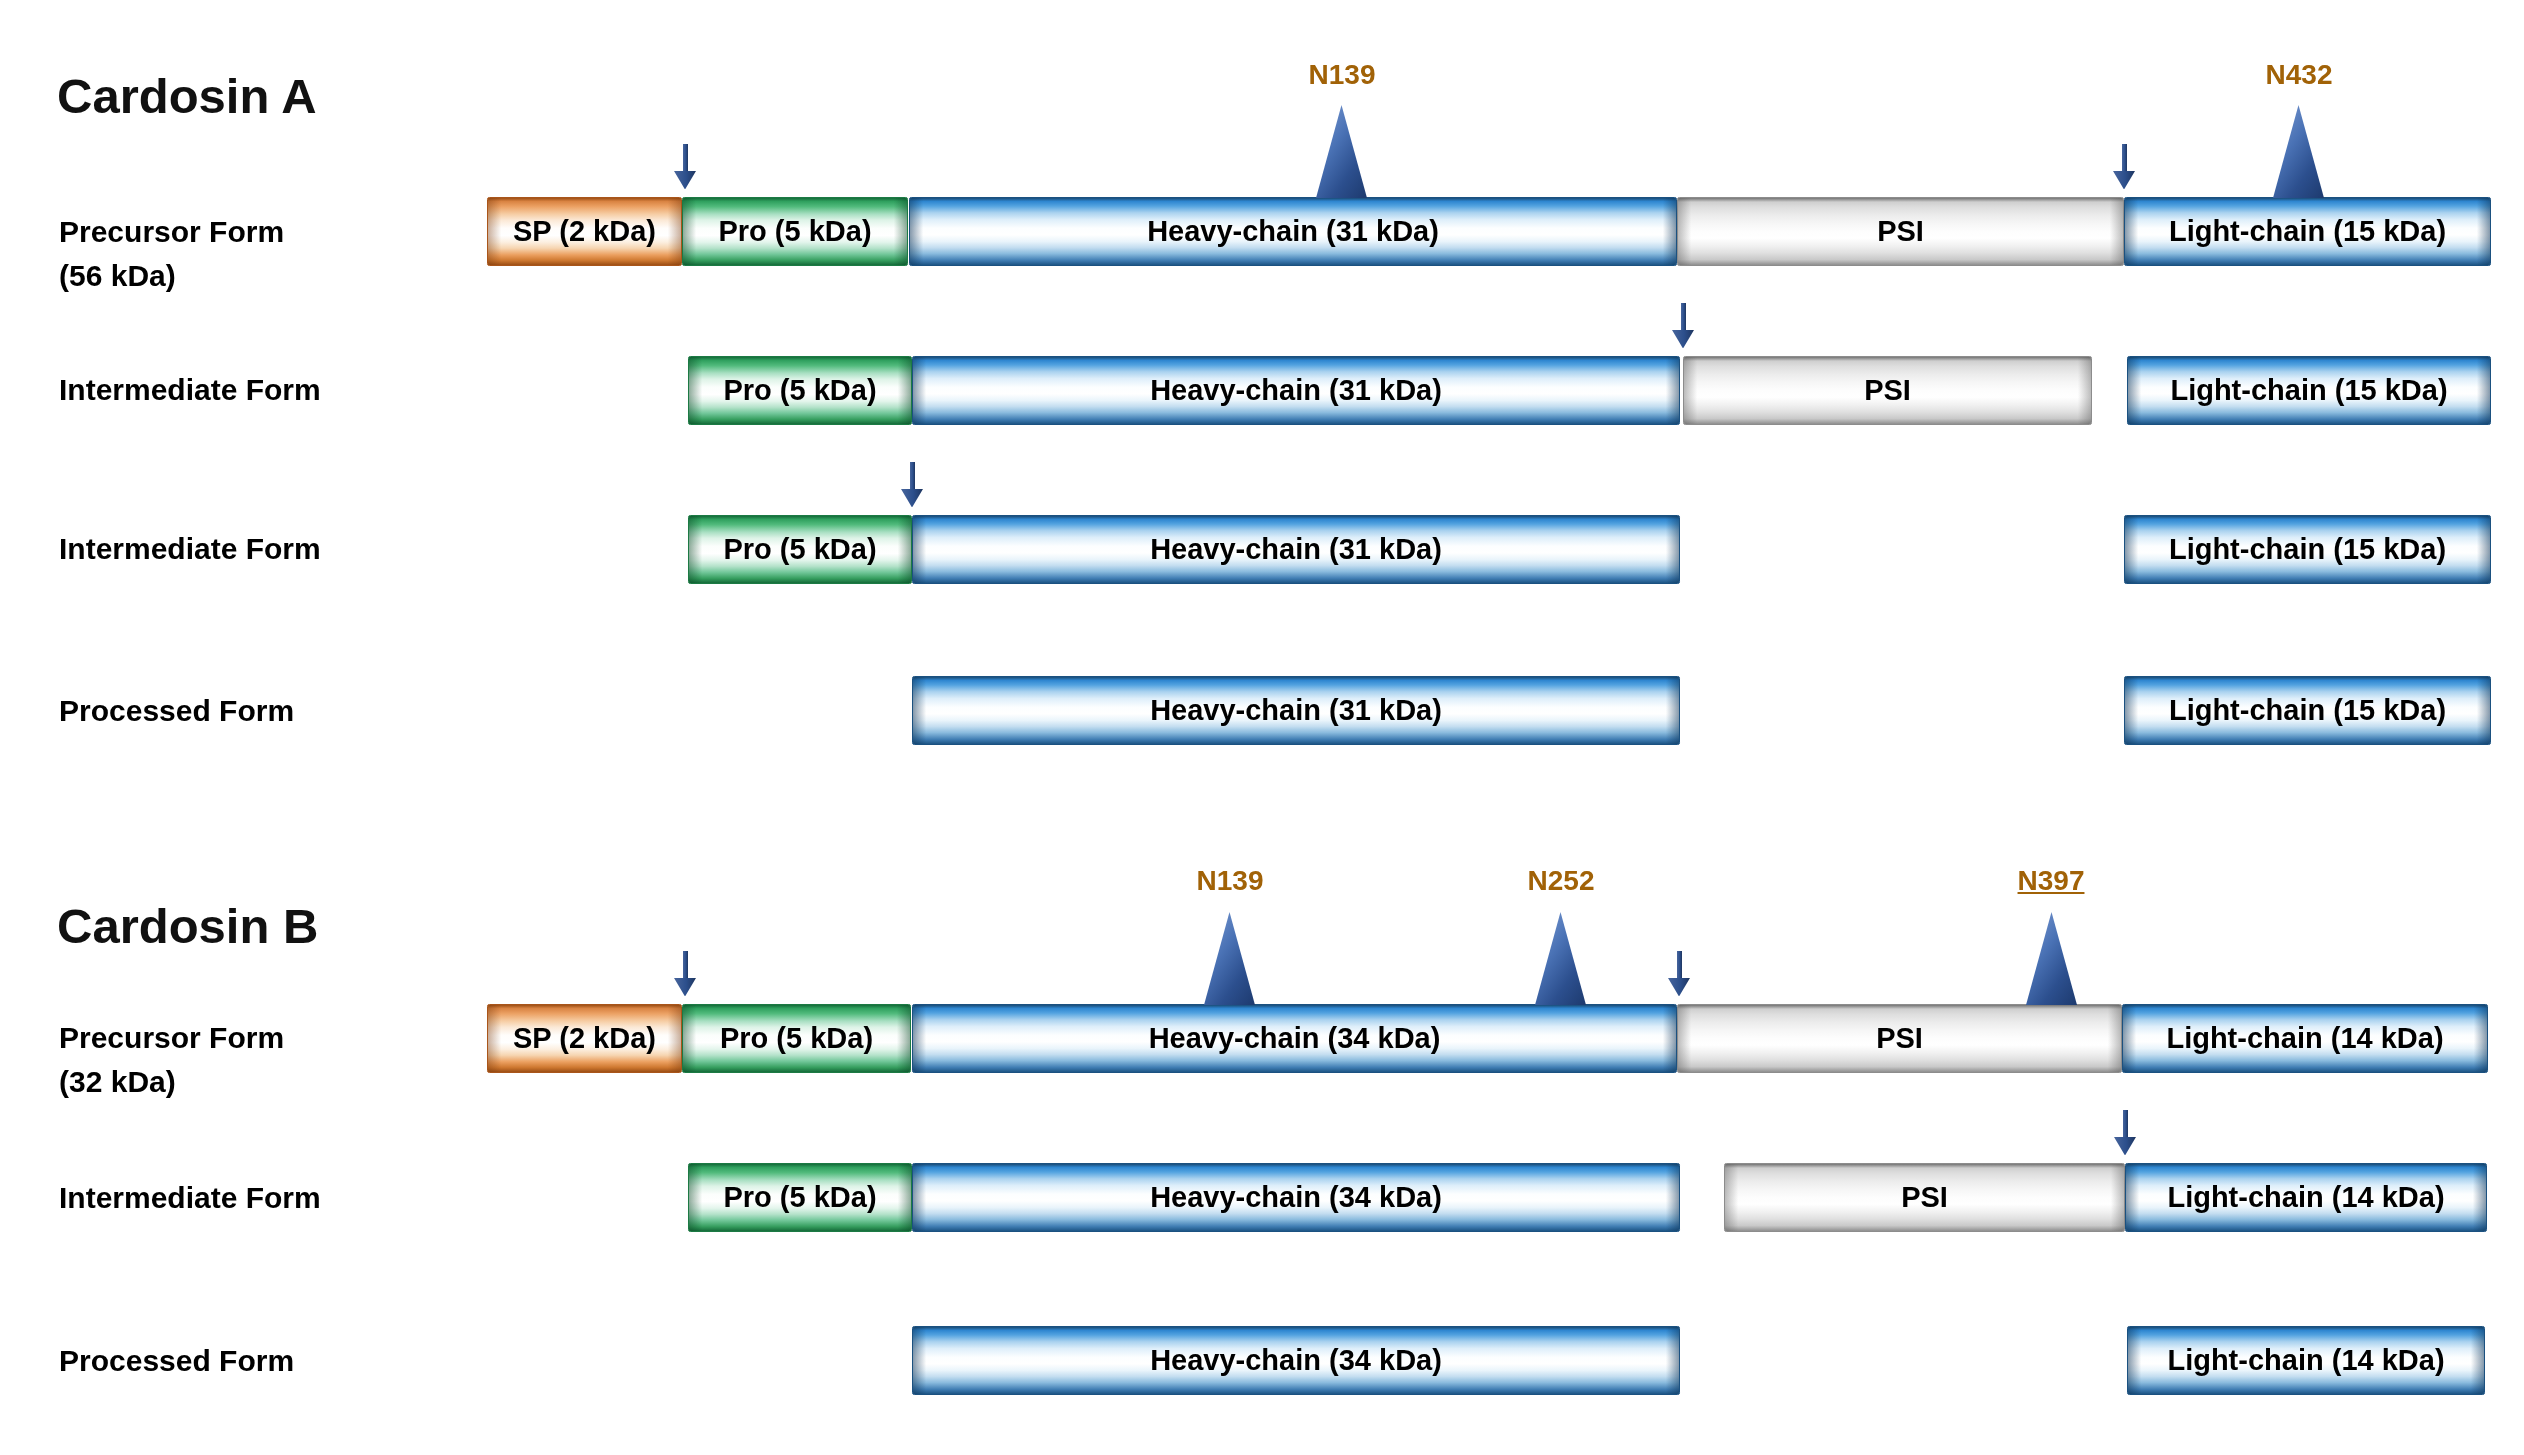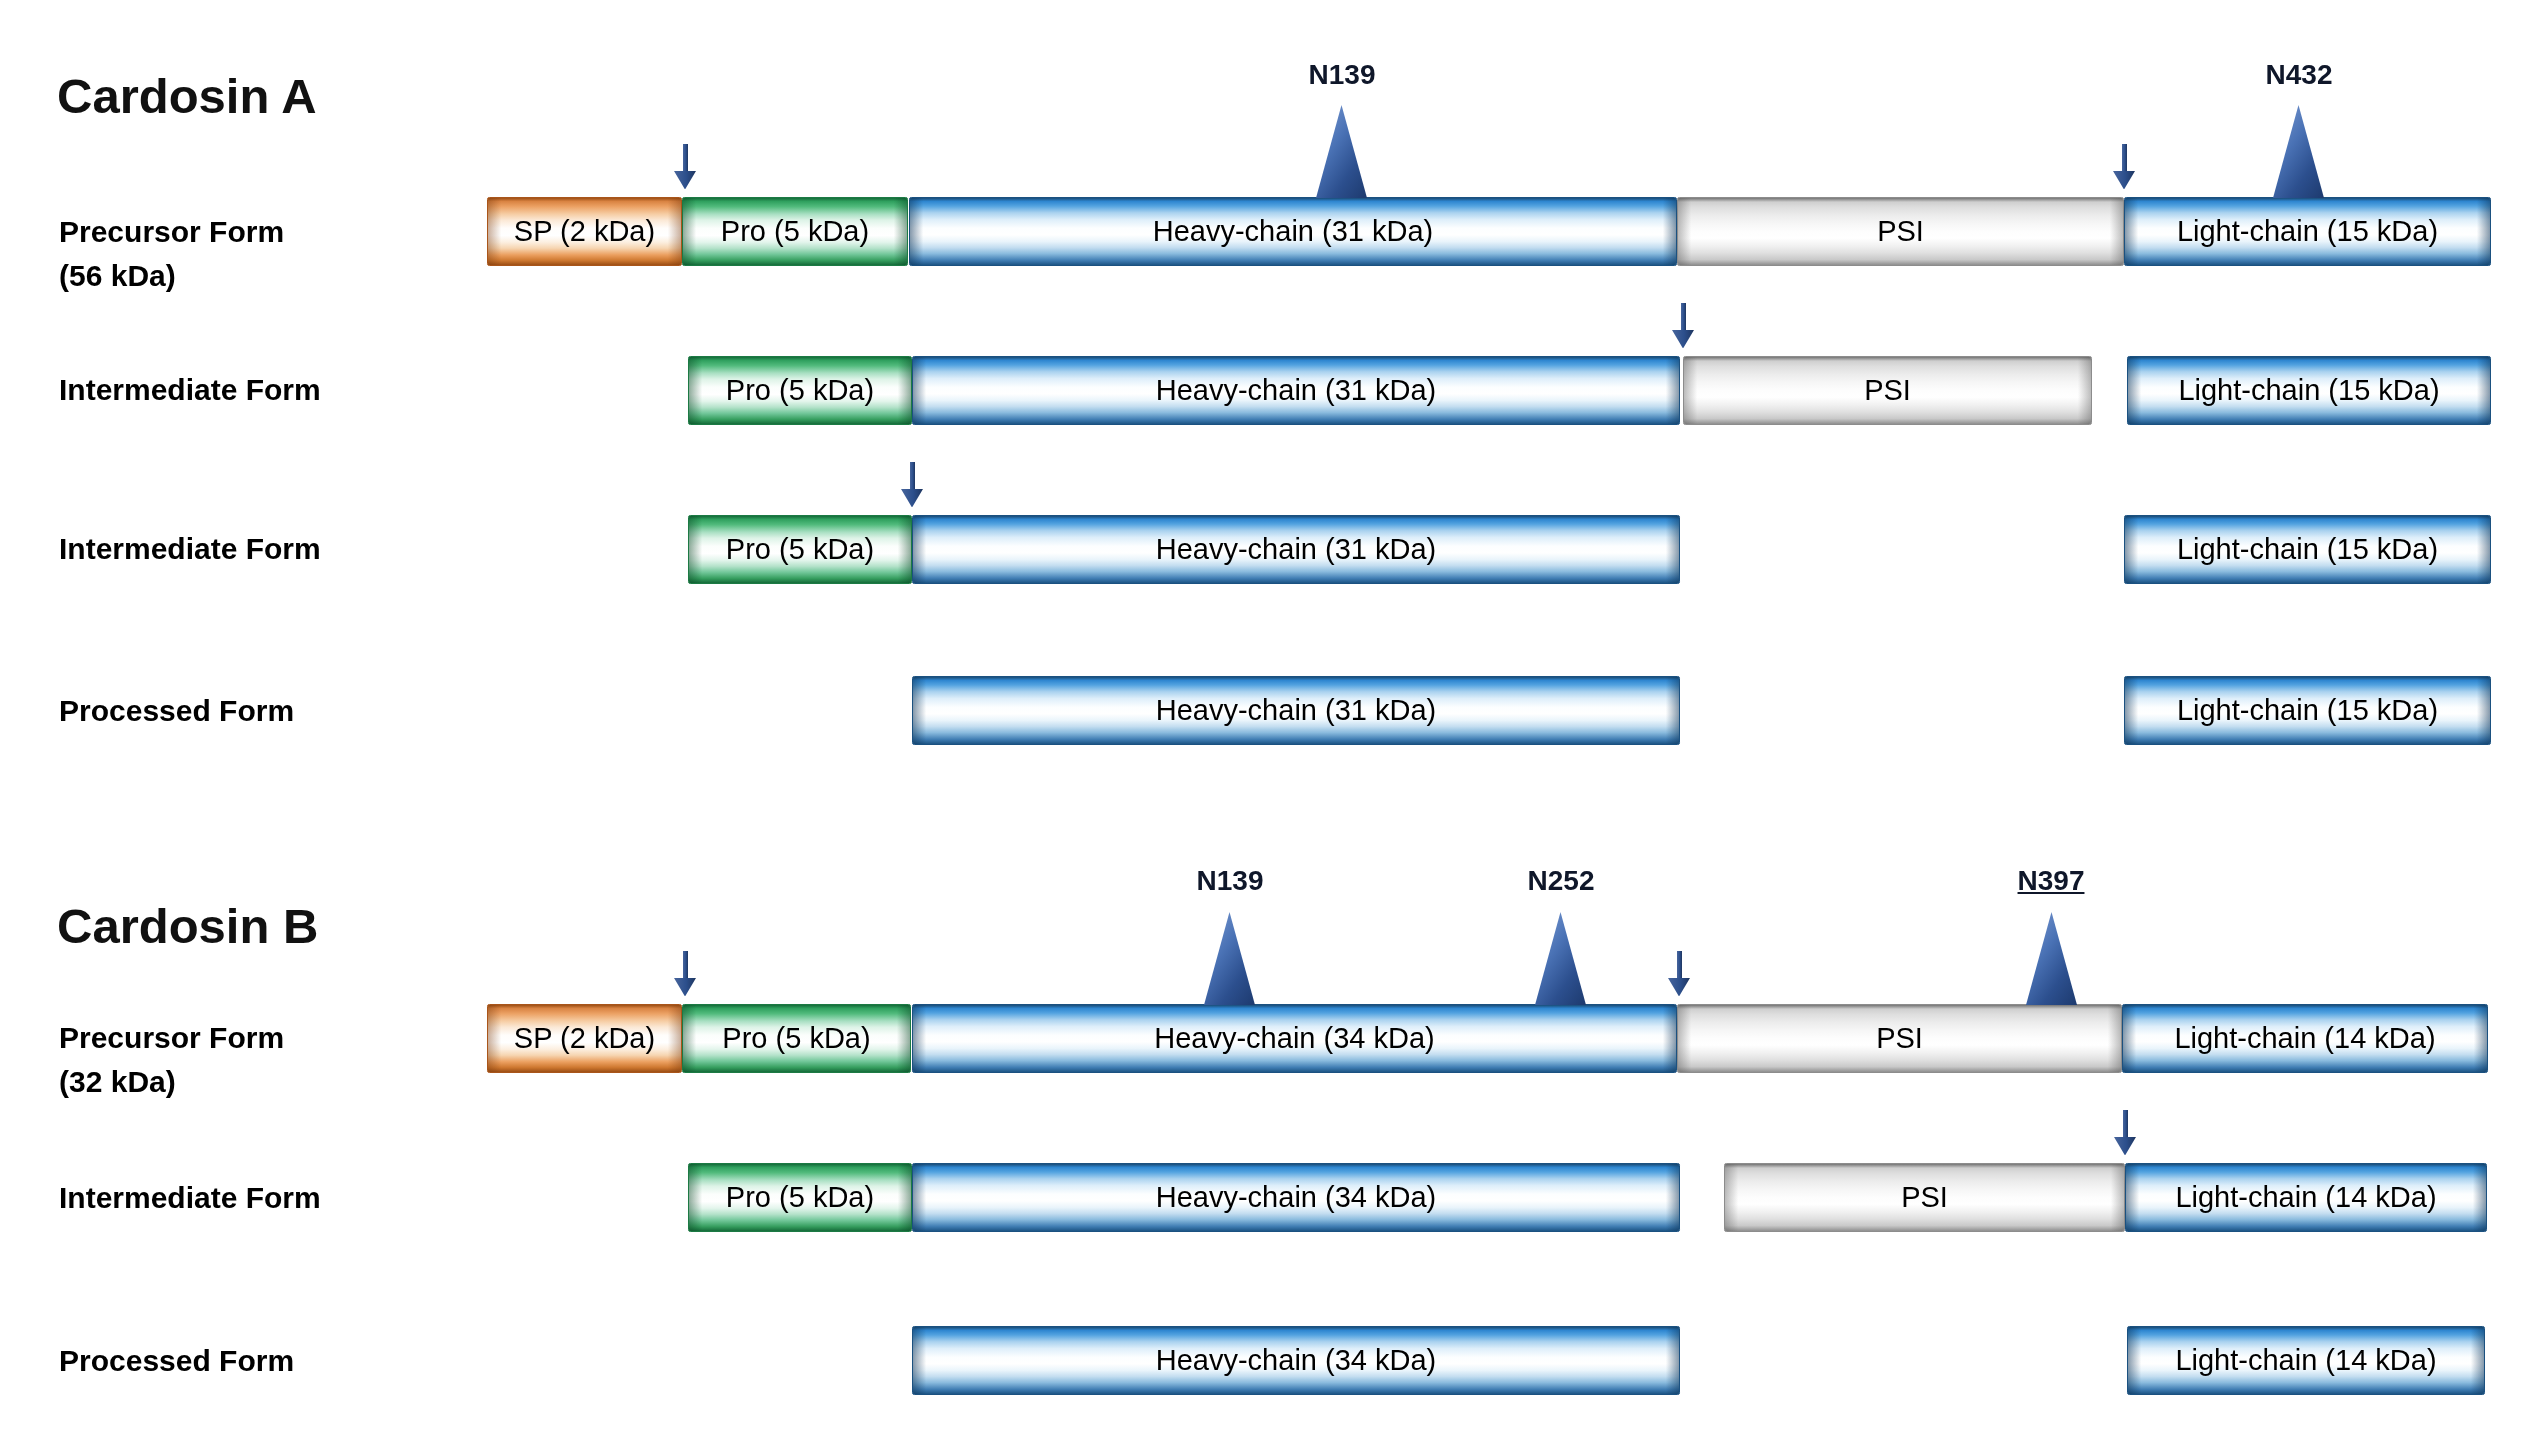--- a/index.html
+++ b/index.html
@@ -11,21 +11,21 @@
        letter-spacing:0px;white-space:nowrap;}
 
   .row-label{position:absolute;font-size:30px;font-weight:700;color:#000000;
        line-height:44px;white-space:nowrap;}
 
   .seg{position:absolute;height:69px;box-sizing:border-box;border-radius:2.2px;
        display:flex;align-items:center;justify-content:center;}
   .seg::before{content:"";position:absolute;inset:0;border-radius:inherit;pointer-events:none;
        background:linear-gradient(90deg,var(--edge) 0%,rgba(255,255,255,0) 13.2px,
                   rgba(255,255,255,0) calc(100% - 13.2px),var(--edge) 100%);}
-  .seg-label{position:relative;z-index:2;font-size:29px;font-weight:400;color:#000;
+  .seg-label{position:relative;z-index:2;font-size:29px;font-weight:700;color:#000;
        white-space:nowrap;}
 
   .seg--heavy,.seg--light{--edge:rgba(13,52,88,0.50);border:1.5px solid #1b5180;
        background:linear-gradient(180deg,
         #1a4c77 0%,#2e86d0 5%,#53a3e0 12%,#aad2ef 22%,#ddeefa 32%,
         #fcfeff 45%,#ffffff 55%,#e9f4fb 65%,#c3ddf0 74%,#8abbde 83%,
         #417eb4 93%,#1d5585 100%);}
   .seg--pro{--edge:rgba(8,70,35,0.45);border:1.5px solid #1c7a44;
        background:linear-gradient(180deg,
         #156c3a 0%,#2fa05e 5%,#52bb7d 13%,#a8dfc2 24%,#ddf3e7 33%,
@@ -45,21 +45,21 @@
   .arrow{position:absolute;width:22px;z-index:4;}
   .arrow-stem{position:absolute;left:8.8px;top:0;width:5.1px;height:28px;
        background:linear-gradient(90deg,#48659c,#2c4f8c 55%,#1e355f);}
   .arrow-head{position:absolute;left:0;top:27px;width:22px;height:18.4px;
        background:linear-gradient(90deg,#48659c,#2c4f8c 55%,#1e355f);
        clip-path:polygon(0 0,100% 0,50% 100%);}
 
   .site-tri{position:absolute;z-index:3;
        clip-path:polygon(50% 0,100% 100%,0 100%);
        background:linear-gradient(125deg,#7d9cd4 0%,#4a72b5 40%,#2c4f8e 70%,#1d3a6e 100%);}
-  .site-label{position:absolute;z-index:3;font-size:28px;font-weight:700;color:#0f172a;
+  .site-label{position:absolute;z-index:3;font-size:28px;font-weight:700;color:#a16207;
        text-align:center;white-space:nowrap;transform:translateX(-50%);}
 </style>
 </head>
 <body>
 
 <div id="canvas">
     <div class="section-title" style="left: 57px; top: 68px;">Cardosin A</div>
     <div class="row-label" style="left: 59px; top: 210px;">
       <div>Precursor Form</div>
       <div>(56 kDa)</div>

